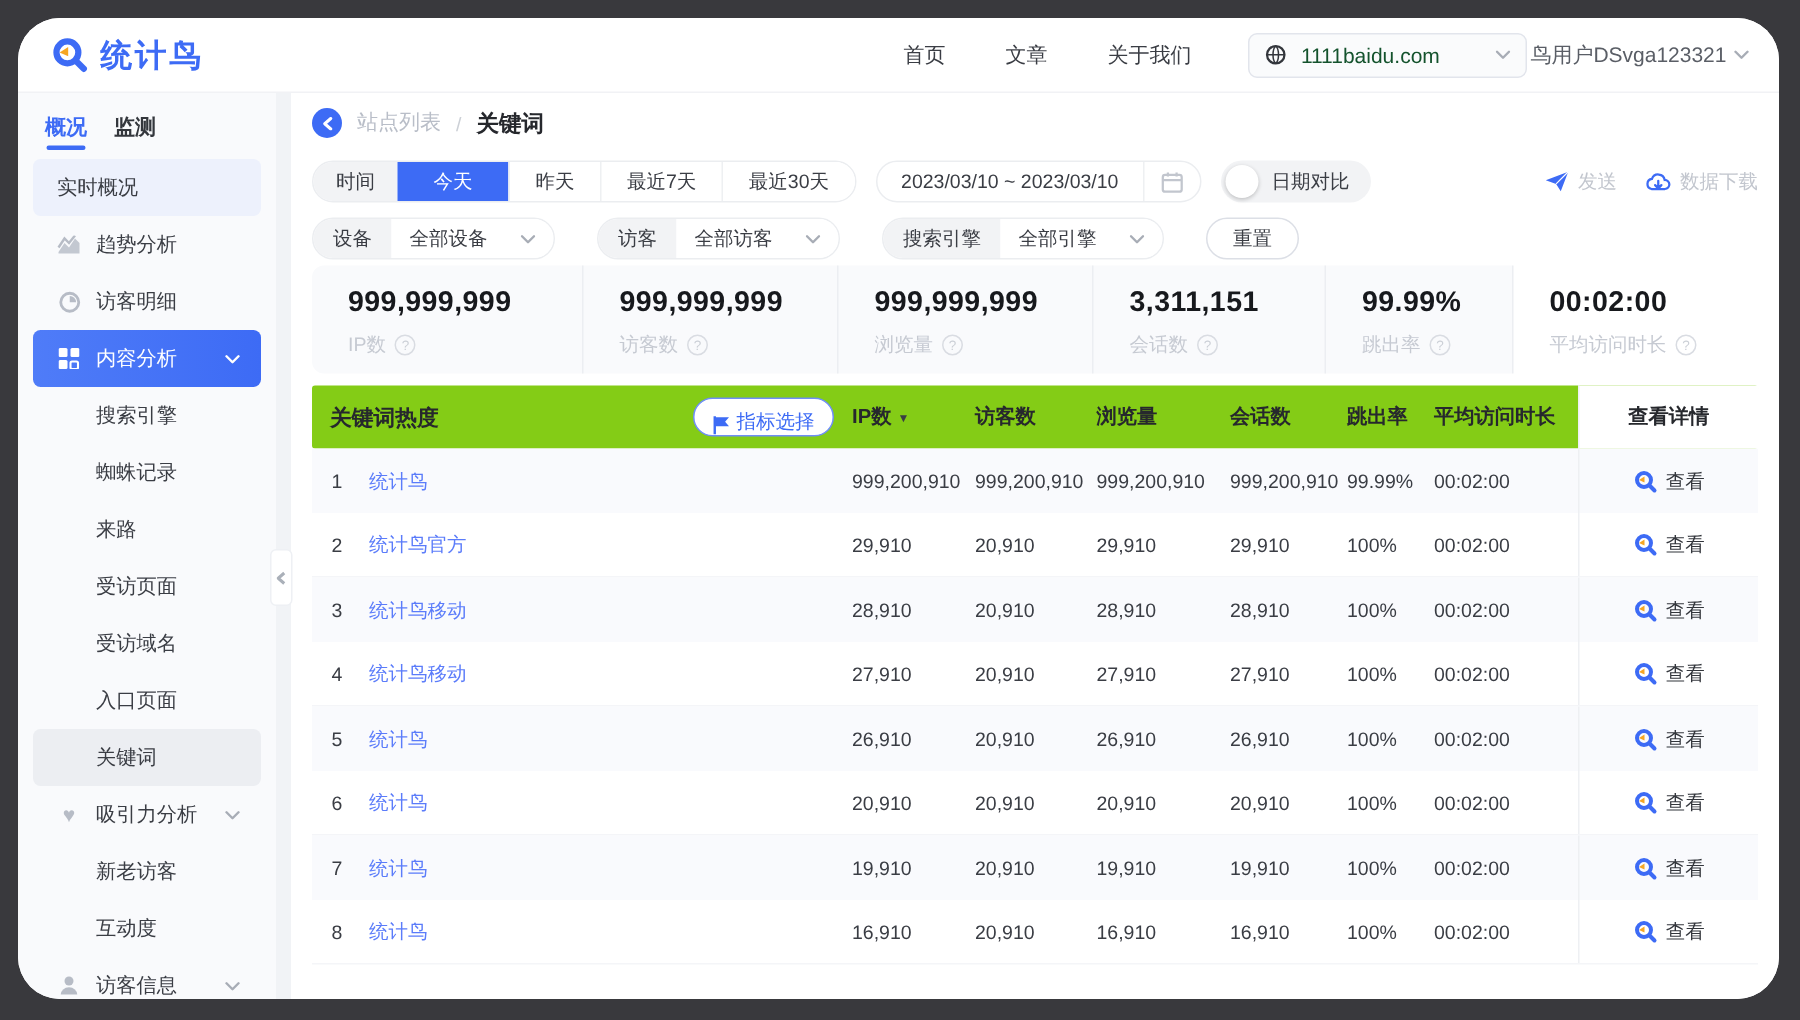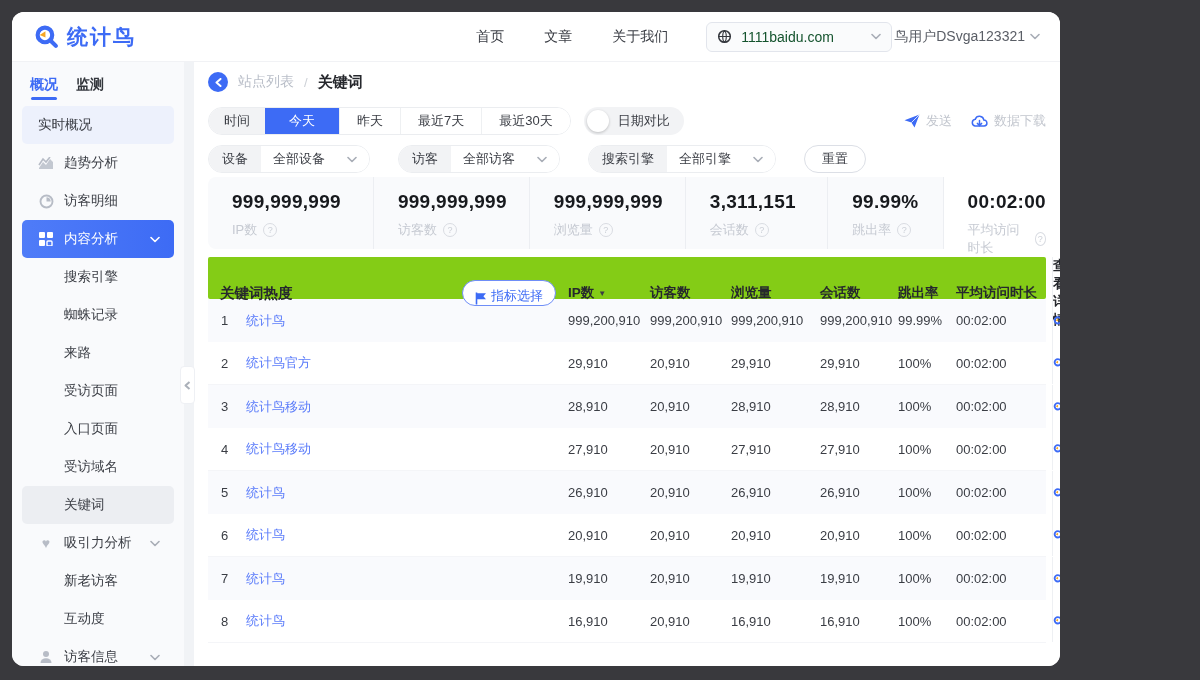--- a/index.html
+++ b/index.html
@@ -1,20 +1,20 @@
 <!DOCTYPE html>
 <html><head>
 <meta charset="utf-8">
 <style>
   * { margin:0; padding:0; box-sizing:border-box; }
   html,body { width:1200px; height:680px; overflow:hidden; }
   body { background:#39393d; font-family:"Liberation Sans","DejaVu Sans",sans-serif; position:relative; }
 
-  .window { position:absolute; left:12px; top:12px; width:1048px; height:654px;
-            background:#fff; border-radius:12px; overflow:hidden; }
+  .window { position:absolute; left:12px; top:12px; width:1174px; height:654px;
+            background:#fff; border-radius:28px; overflow:hidden; }
 
   
   .hdr { height:50px; display:flex; align-items:center; padding:0 20px 0 22px;
          border-bottom:1px solid #f1f2f5; background:#fff; position:relative; z-index:5; }
   .brand { display:flex; align-items:center; gap:8px; }
   .brand-name { font-size:21px; font-weight:bold; color:#3d6bf5; letter-spacing:2px; }
   .hdr-nav { margin-left:auto; display:flex; align-items:center; gap:40px; }
   .hdr-nav .nav-it { font-size:14px; color:#3a3d44; cursor:pointer; }
   .site-sel { margin-left:38px; height:30px; min-width:186px; border:1px solid #e2e5ec;
               background:#fafbfc; border-radius:6px; display:flex; align-items:center;
@@ -232,24 +232,24 @@
         <div class="sitem sub">
             <span>蜘蛛记录</span>
           </div>
         <div class="sitem sub">
             <span>来路</span>
           </div>
         <div class="sitem sub">
             <span>受访页面</span>
           </div>
         <div class="sitem sub">
+            <span>受访域名</span>
+          </div>
+        <div class="sitem sub">
             <span>入口页面</span>
-          </div>
-        <div class="sitem sub">
-            <span>受访域名</span>
           </div>
         <div class="sitem sub sel">
             <span>关键词</span>
           </div>
         <div class="sitem">
           <span class="sic heart-glyph">♥</span>
           <span>吸引力分析</span>
           <svg class="chev schev" viewBox="0 0 10 7">
               <polyline points="1,1.5 5,5.5 9,1.5"></polyline>
             </svg>
@@ -297,20 +297,31 @@
       </div>
 
       <div class="frow frow1">
         <div class="seg">
           <span class="seg-label">时间</span>
           <span class="seg-opt on">今天</span>
           <span class="seg-opt">昨天</span>
           <span class="seg-opt">最近7天</span>
           <span class="seg-opt">最近30天</span>
         </div>
+        <div class="datepill">
+          <span class="dtxt">2023/03/10 ~ 2023/03/10</span>
+          <span class="dcal">
+            <svg class="cal-ic" viewBox="0 0 15 15">
+              <rect x="1.2" y="2.6" width="12.6" height="11.2" rx="1.5"></rect>
+              <line x1="1.2" y1="6" x2="13.8" y2="6"></line>
+              <line x1="4.6" y1="1" x2="4.6" y2="3.6"></line>
+              <line x1="10.4" y1="1" x2="10.4" y2="3.6"></line>
+            </svg>
+          </span>
+        </div>
         <div class="cmp-pill">
           <span class="knob"></span>
           <span class="cmp-txt">日期对比</span>
         </div>
         <div class="frow-spacer"></div>
         <div class="tool-link">
           <svg class="plane-ic" viewBox="0 0 16 14">
             <path d="M0.5 6.2 L15.5 0.5 L10.5 13.5 L7.4 8.6 L0.5 6.2 Z" fill="#3d6bf5"></path>
             <path d="M7.4 8.6 L15.5 0.5" stroke="#fff" stroke-width="0.8" fill="none"></path>
           </svg>

